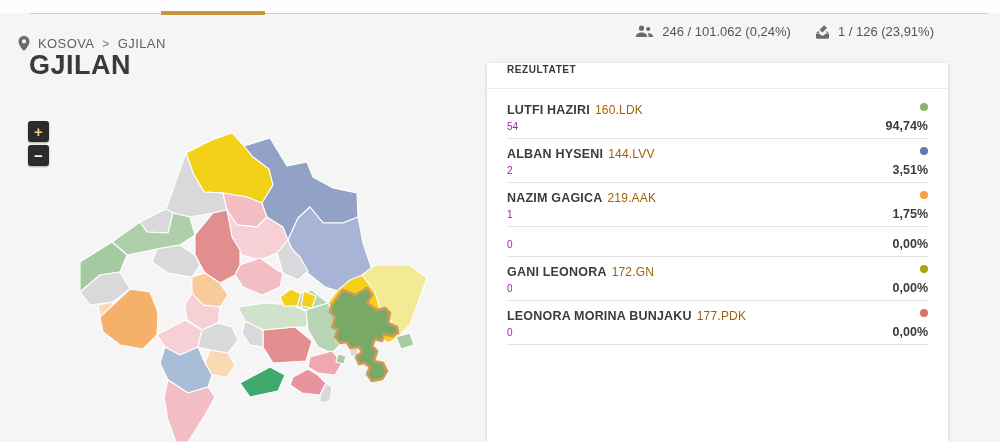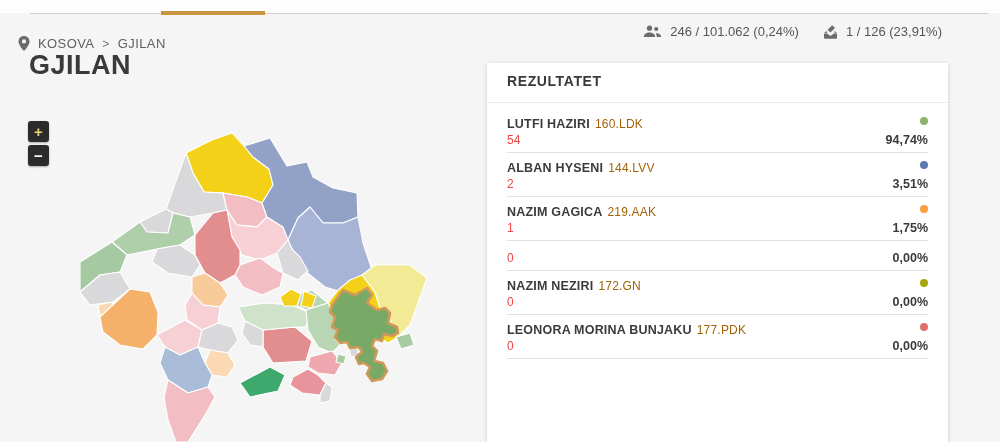--- a/index.html
+++ b/index.html
@@ -14,45 +14,45 @@
   .top-line { position:absolute; top:13px; left:30px; right:12px; height:1px; background:#cfcfcf; }
   .top-accent { position:absolute; top:11px; left:161px; width:104px; height:4px; }
 
   .breadcrumb { position:absolute; top:24px; left:18px; display:flex; align-items:center; gap:8px;
     font-size:13px; color:#5f5f5f; letter-spacing:.4px;margin-top:12px; }
   .breadcrumb a { color:#5f5f5f; text-decoration:none; }
   .crumb-sep { color:#777; font-size:12px; }
 
   .page-title { position:absolute; top:50px; left:29px; font-size:27px; font-weight:bold; color:#3a3a3a; letter-spacing:.5px; }
 
-  .stats { position:absolute; top:24px; right:58px; display:flex; align-items:flex-start; gap:24px;
+  .stats { position:absolute; top:24px; right:66px; display:flex; align-items:flex-start; gap:24px;
     font-size:13px; color:#555; }
   .stat { display:flex; align-items:center; gap:8px; }
   .stat svg { display:block; }
 
   .zoom-ctrl { position:absolute; left:28px; top:121px; display:flex; flex-direction:column; gap:3px; }
   .zoom-btn { width:21px; height:21px; background:#2b2b2b; border:none; border-radius:3px;
     color:#fff; font-size:15px; font-weight:bold; line-height:19px; text-align:center; cursor:pointer;
     box-shadow:0 1px 2px rgba(0,0,0,.3); padding:0; }
   .zoom-btn.plus { color:#eed27a; }
 
   .map-wrap { position:absolute; left:80px; top:125px; width:400px; height:320px; }
 
   .card { position:absolute; left:487px; top:63px; width:461px; height:379px; background:#fff;
     box-shadow:0 1px 4px rgba(0,0,0,.18); }
-  .card-header { padding:10px 20px 13px 20px; border-bottom:1px solid #ebebeb;
-    font-size:14px; font-weight:bold; letter-spacing:.6px; color:#3a3a3a; }
+  .card-header { padding:1px 20px 13px 20px; border-bottom:1px solid #ebebeb;
+    font-size:10px; font-weight:bold; letter-spacing:.6px; color:#3a3a3a; }
   .rows { padding:6px 20px 0 20px; }
   .row { padding-top:8px; cursor:pointer; }
   .row-top { display:flex; }
   .row-name { font-size:12.5px; font-weight:bold; color:#3b3b3b; letter-spacing:.2px; }
   .row-code { font-size:12px; color:#a16207; margin-left:5px; letter-spacing:.2px; }
   .dot { width:8px; height:8px; border-radius:50%; margin-left:auto; }
   .row-bottom { display:flex; align-items:baseline; margin-top:2px; padding-bottom:5px; border-bottom:1px solid #e3e3e3; }
-  .row-votes { font-size:12px; color:#ef4444; }
+  .row-votes { font-size:10px; color:#a21caf; }
   .row-pct { margin-left:auto; font-size:12.5px; font-weight:bold; color:#3a3a3a; }
 </style>
 </head>
 <body>
 
 <div class="top-strip"></div>
 <div class="top-line"></div>
 <div class="top-accent" style="background: rgb(201, 150, 63);"></div>
 
 <div class="breadcrumb">
@@ -186,21 +186,21 @@
 
     <div class="row">
       <div class="row-bottom">
         <span class="row-votes">0</span>
         <span class="row-pct">0,00%</span>
       </div>
     </div>
 
     <div class="row">
       <div class="row-top">
-        <span class="row-name">NAZIM NEZIRI</span>
+        <span class="row-name">GANI LEONORA</span>
         <span class="row-code">172.GN</span>
         <span class="dot" style="background: rgb(166, 166, 10);"></span>
       </div>
       <div class="row-bottom">
         <span class="row-votes">0</span>
         <span class="row-pct">0,00%</span>
       </div>
     </div>
 
     <div class="row">

